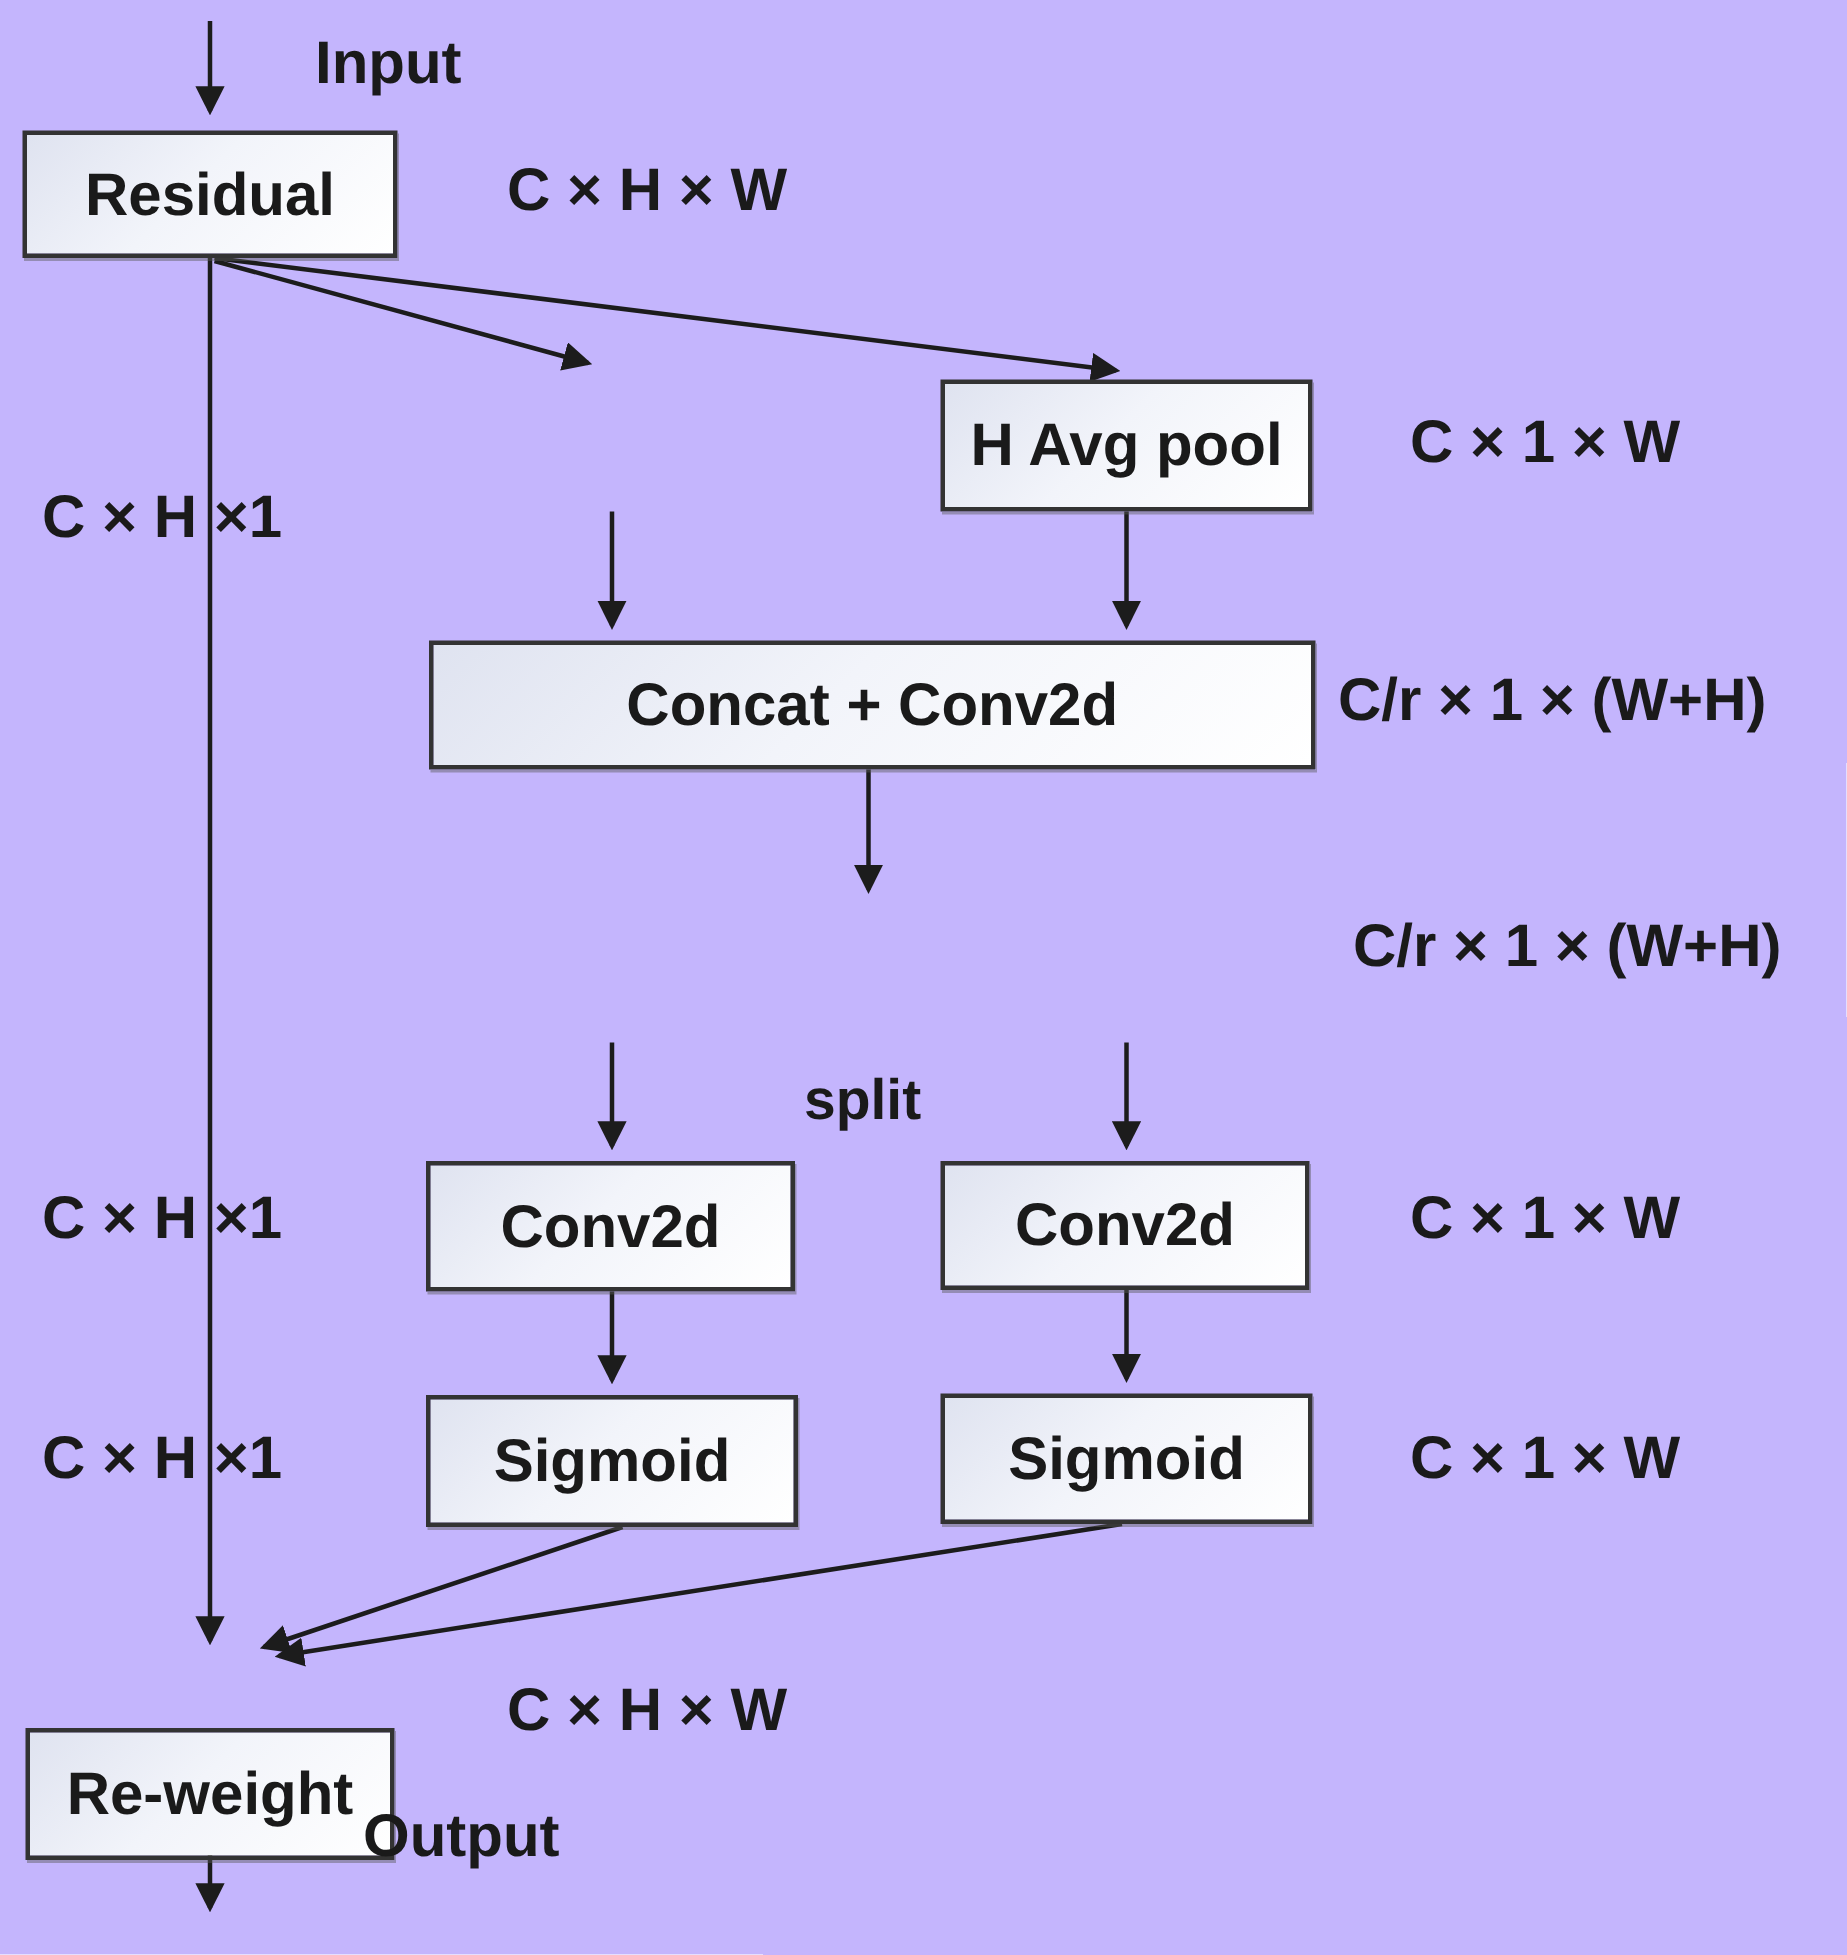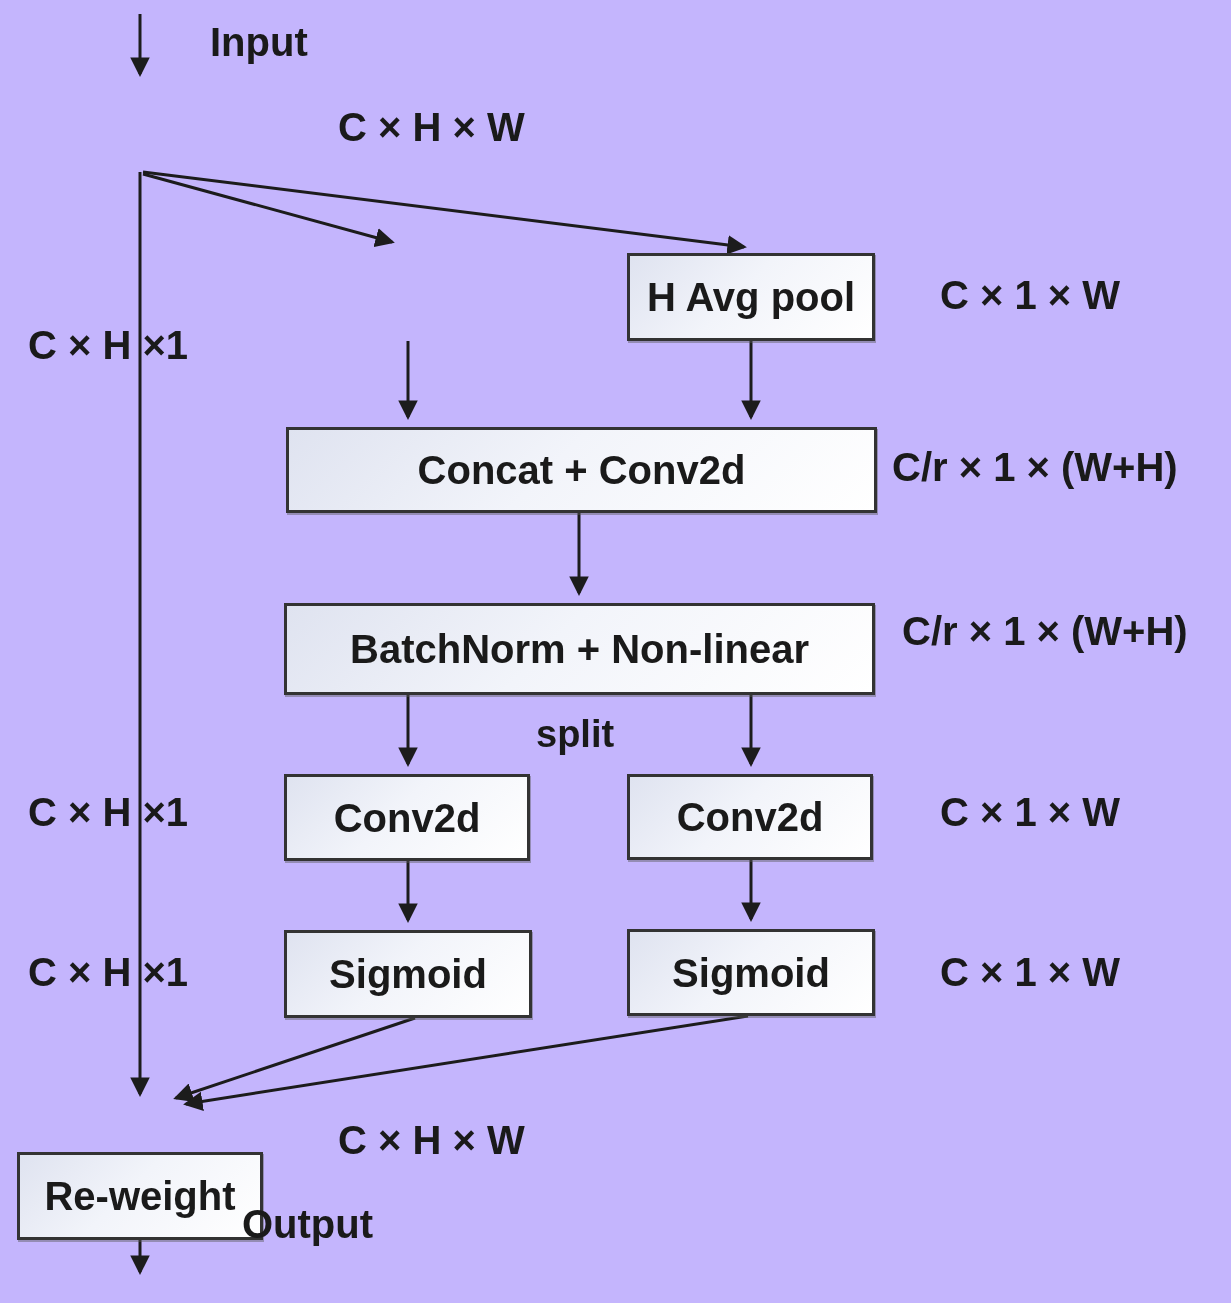--- a/index.html
+++ b/index.html
@@ -77,33 +77,33 @@
       <line x1="415" y1="1018" x2="176" y2="1098" marker-end="url(#arrow)"></line>
       <line x1="748" y1="1016" x2="186" y2="1104" marker-end="url(#arrow)"></line>
       <line x1="140" y1="1192" x2="140" y2="1272" marker-end="url(#arrow)"></line>
     </g>
   </svg>
 
   <div class="lbl" style="left:210px; top:18px;">Input</div>
   <div class="lbl small" style="left:536px; top:710px;">split</div>
   <div class="lbl" style="left:242px; top:1200px;">Output</div>
 
+  <div class="node" style="left:15px; top:87px; width:250px; height:85px;">
+    <span>Residual</span>
+  </div>
 
 
   <div class="node" style="left:627px; top:253px; width:248px; height:88px;">
     <span>H Avg pool</span>
   </div>
 
   <div class="node" style="left:286px; top:427px; width:591px; height:86px;">
     <span>Concat + Conv2d</span>
   </div>
 
-  <div class="node" style="left:284px; top:603px; width:591px; height:92px;">
-    <span>BatchNorm + Non-linear</span>
-  </div>
 
   <div class="node" style="left:284px; top:774px; width:246px; height:87px;">
     <span>Conv2d</span>
   </div>
 
   <div class="node" style="left:627px; top:774px; width:246px; height:86px;">
     <span>Conv2d</span>
   </div>
 
   <div class="node" style="left:284px; top:930px; width:248px; height:88px;">

